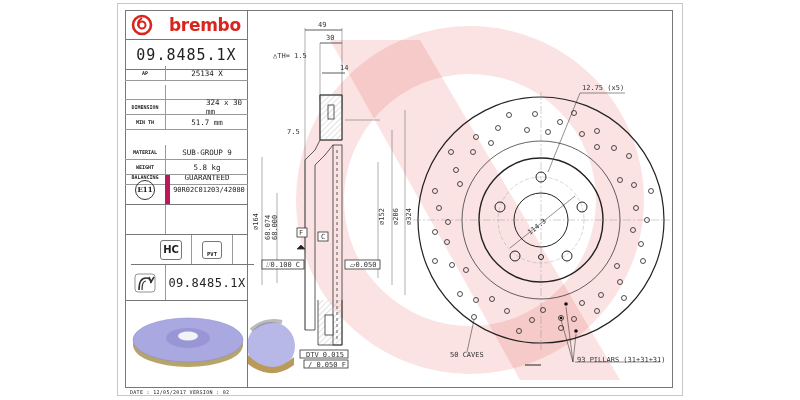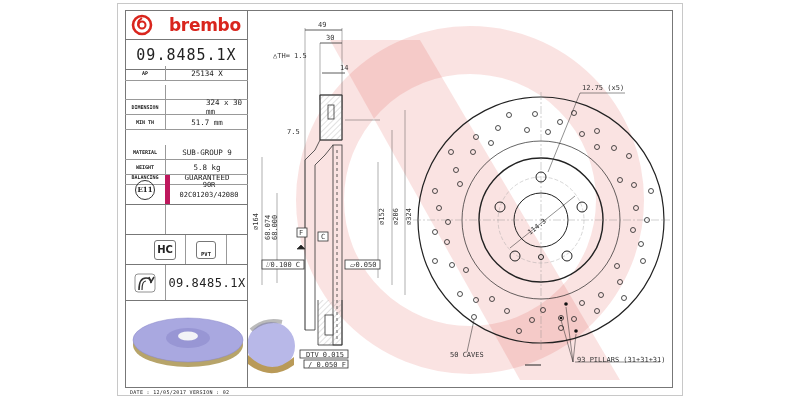--- a/index.html
+++ b/index.html
@@ -8,25 +8,25 @@
   .inner{position:absolute;left:125px;top:10px;width:548px;height:378px;border:1px solid #777;box-sizing:border-box;}
   .leftcol{position:absolute;left:125px;top:10px;width:123px;height:306px;border-right:1px solid #777;box-sizing:border-box;}
   .logo{position:absolute;left:125px;top:10px;width:123px;height:30px;border-bottom:1px solid #777;box-sizing:border-box;display:flex;align-items:center;}
   .logo-text{font-family:"DejaVu Sans","Liberation Sans",sans-serif;font-weight:bold;color:#d9251d;font-size:17px;margin-left:16px;letter-spacing:-0.3px;}
   .partno{position:absolute;left:125px;top:40px;width:123px;height:30px;border-bottom:1px solid #777;box-sizing:border-box;font-size:15px;display:flex;align-items:center;justify-content:center;letter-spacing:1px;}
   .spec{position:absolute;left:125px;width:123px;height:15px;border-bottom:1px solid #999;box-sizing:border-box;font-size:7px;display:flex;}
   .spec .k{width:40px;border-right:1px solid #999;display:flex;align-items:center;justify-content:center;font-size:5px;font-weight:bold;}
   .spec .v{flex:1;display:flex;align-items:center;justify-content:center;font-size:7.5px;}
   .cert{position:absolute;left:125px;top:175px;width:123px;height:30px;border-bottom:1px solid #777;box-sizing:border-box;display:flex;}
   .cert .k{width:40px;border-right:5px solid #be185d;display:flex;align-items:center;justify-content:center;}
-  .cert .v{flex:1;display:flex;flex-direction:column;align-items:center;justify-content:center;font-size:7px;line-height:10px;}
+  .cert .v{flex:1;display:flex;flex-direction:row;align-items:center;justify-content:center;font-size:7px;line-height:10px;}
   .e11{width:18px;height:18px;border:1px solid #333;border-radius:50%;font-family:"DejaVu Serif","Liberation Serif",serif;font-size:7px;font-weight:bold;display:flex;align-items:center;justify-content:center;}
   .blank{position:absolute;left:125px;top:205px;width:123px;height:30px;border-bottom:1px solid #777;box-sizing:border-box;}
   .blank .k{position:absolute;left:40px;top:0;height:100%;border-left:1px solid #999;}
-  .icons{position:absolute;left:125px;top:235px;width:123px;height:30px;border-bottom:1px solid #777;box-sizing:border-box;display:flex;padding-left:20px;}
+  .icons{position:absolute;left:131px;top:235px;width:123px;height:30px;border-bottom:1px solid #777;box-sizing:border-box;display:flex;padding-left:20px;}
   .icons .c{width:40px;border-right:1px solid #999;display:flex;align-items:center;justify-content:center;}
   .icons .c2{width:40px;border-right:1px solid #999;display:flex;align-items:center;justify-content:center;}
   .hc{width:20px;height:18px;border:1px solid #777;border-radius:3px;font-family:"DejaVu Sans","Liberation Sans",sans-serif;font-weight:bold;font-size:10px;display:flex;align-items:center;justify-content:center;}
   .pvt{width:20px;height:18px;border:1px solid #777;border-radius:3px;font-size:5.5px;font-weight:bold;display:flex;align-items:flex-end;justify-content:center;padding-bottom:1px;box-sizing:border-box;}
   .partrow{position:absolute;left:125px;top:265px;width:123px;height:36px;border-bottom:1px solid #777;box-sizing:border-box;display:flex;}
   .partrow .c{width:40px;border-right:1px solid #999;display:flex;align-items:center;justify-content:center;}
   .partrow .v{flex:1;display:flex;align-items:center;justify-content:center;font-size:12px;letter-spacing:0.5px;}
   .imgbox{position:absolute;left:125px;top:301px;width:123px;height:87px;border-right:1px solid #777;box-sizing:border-box;}
   .date{position:absolute;left:130px;top:389px;font-size:5px;letter-spacing:0.3px;}
   .drawing{position:absolute;left:0;top:0;width:800px;height:400px;}

